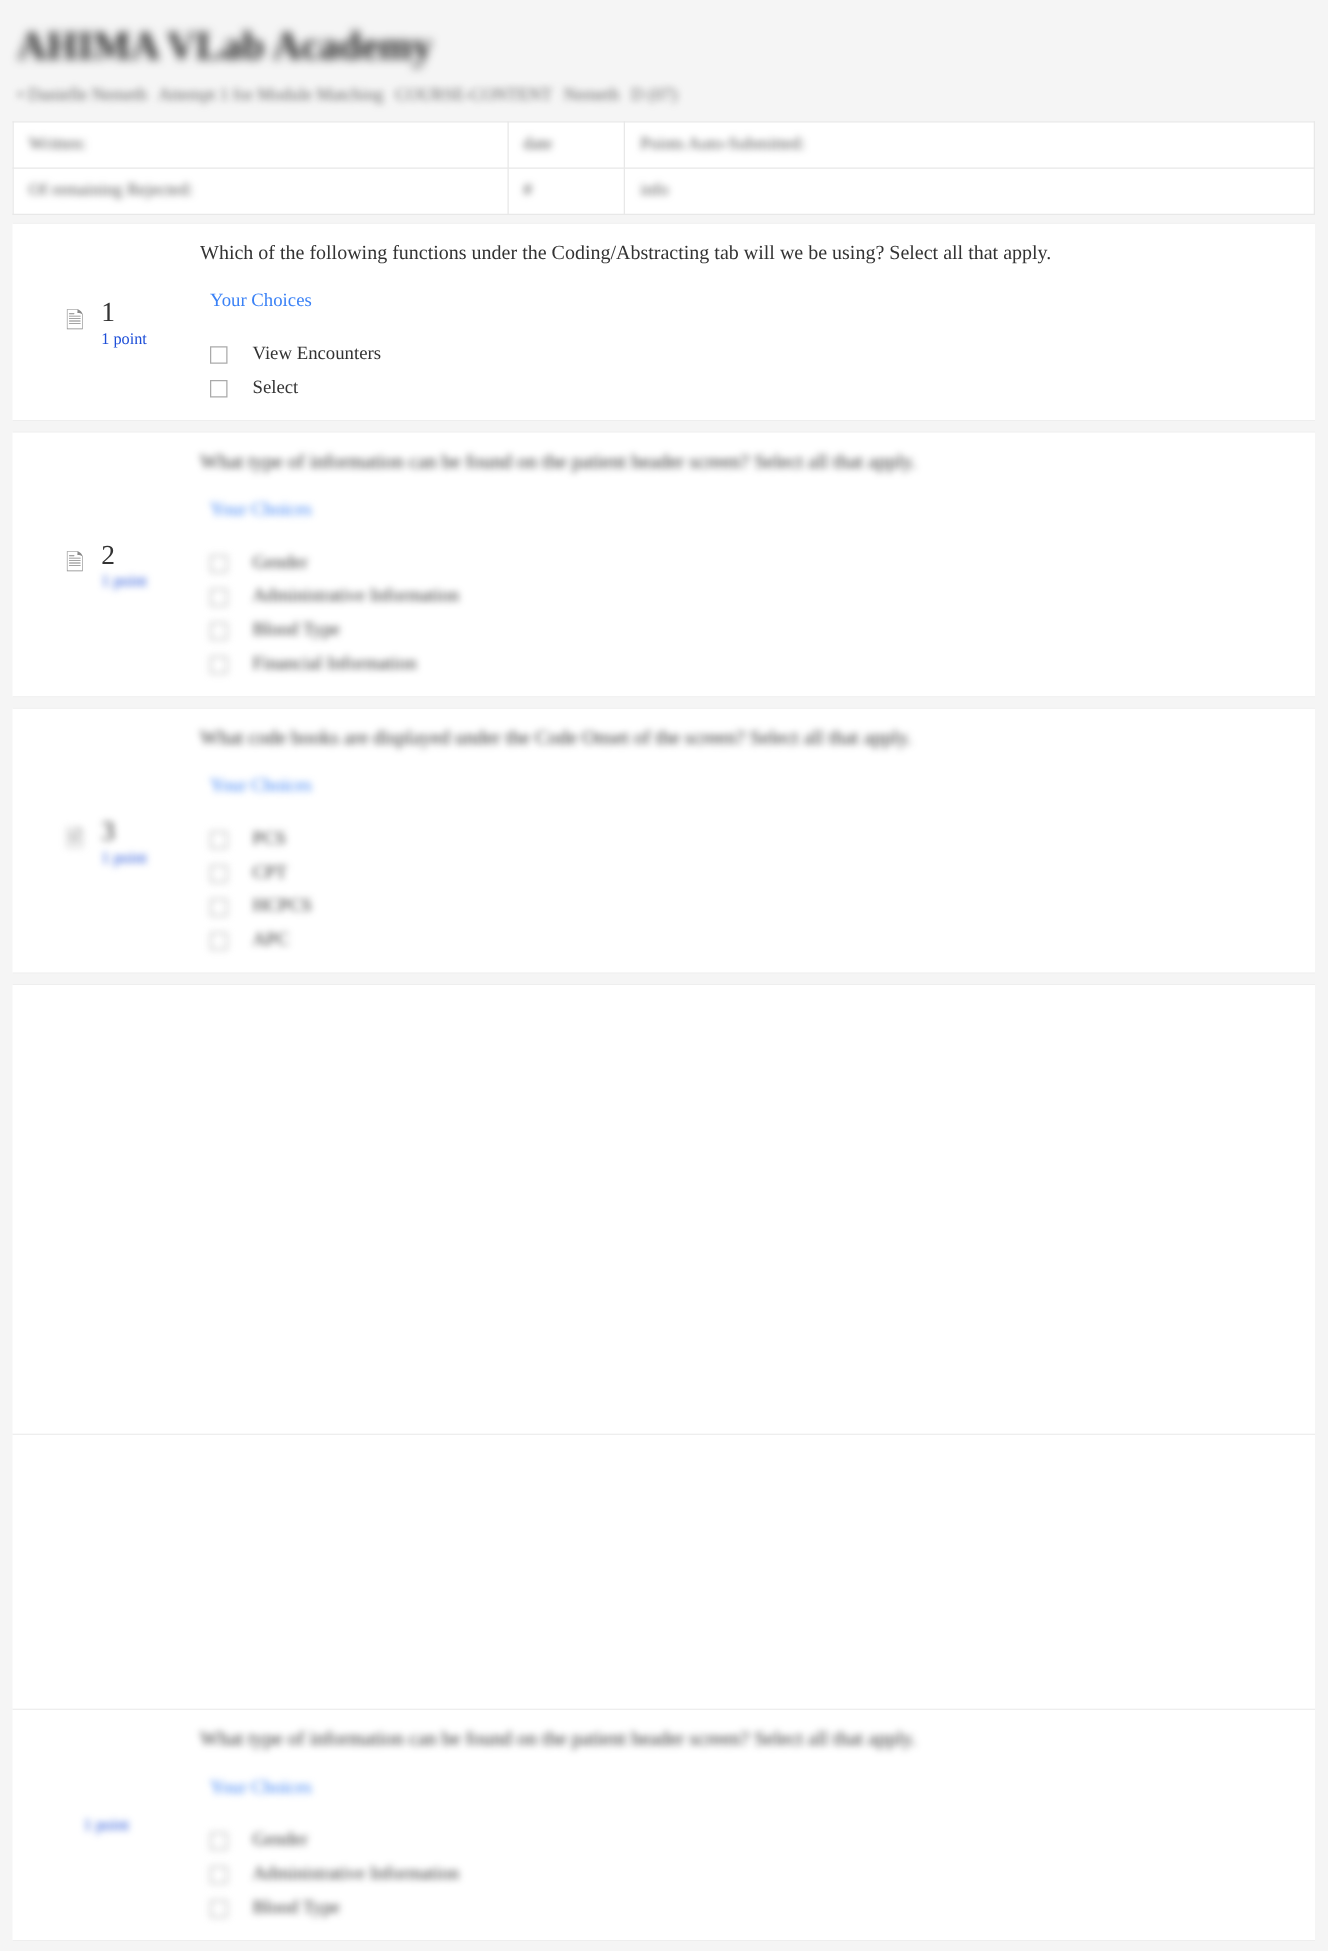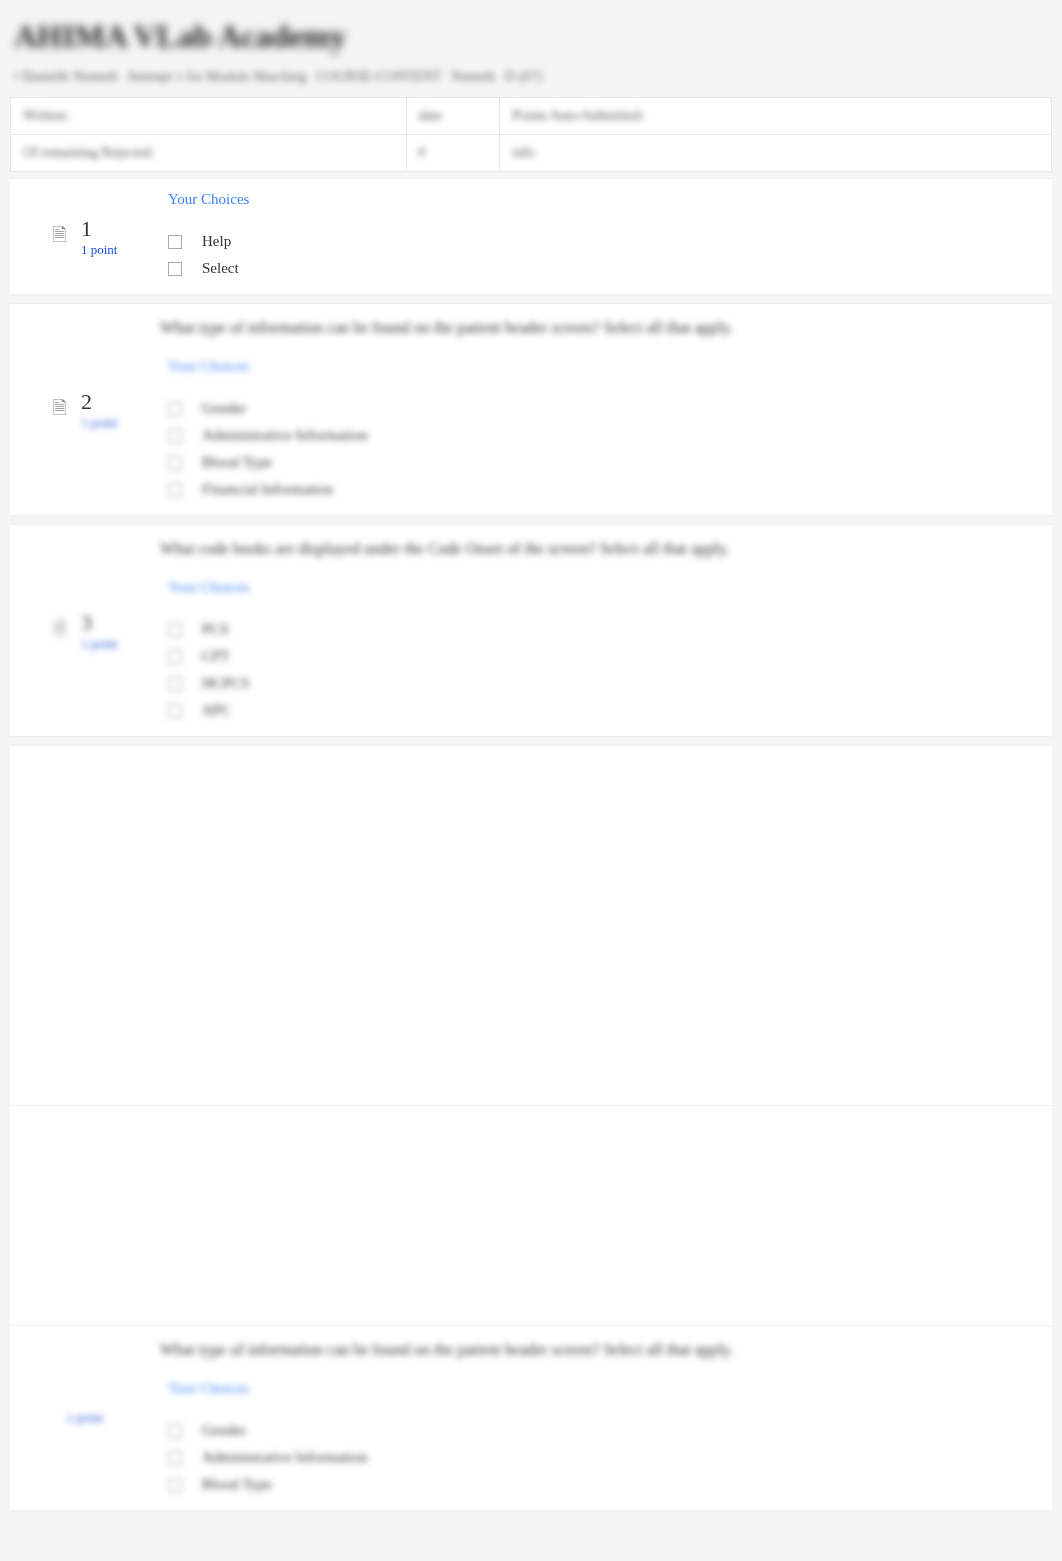--- a/index.html
+++ b/index.html
@@ -153,24 +153,25 @@
   <div class="q-side">
     <div class="q-icon-num">
       <span class="q-icon">🗎</span>
       <div>
         <div class="q-number">1</div>
         <div class="q-points">1 point</div>
       </div>
     </div>
   </div>
   <div class="q-body">
-    <div class="choices-label">Your Choices</div>
-    <div class="choice-row">
-      <span class="choice-box"></span>
-      <span class="choice-text">Help</span>
+    <div class="q-text">Which of the following functions under the Coding/Abstracting tab will we be using? Select all that apply.</div>
+    <div class="choices-label">Your Choices</div>
+    <div class="choice-row">
+      <span class="choice-box"></span>
+      <span class="choice-text">View Encounters</span>
     </div>
     <div class="choice-row">
       <span class="choice-box"></span>
       <span class="choice-text">Select</span>
     </div>
   </div>
 </div>
 
 <div class="question-block blurred">
   <div class="q-side">

